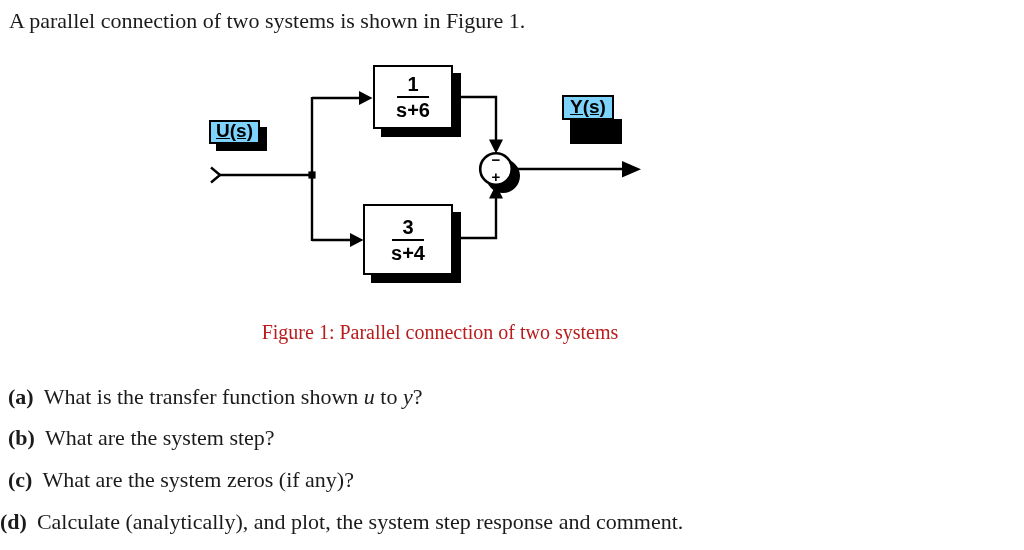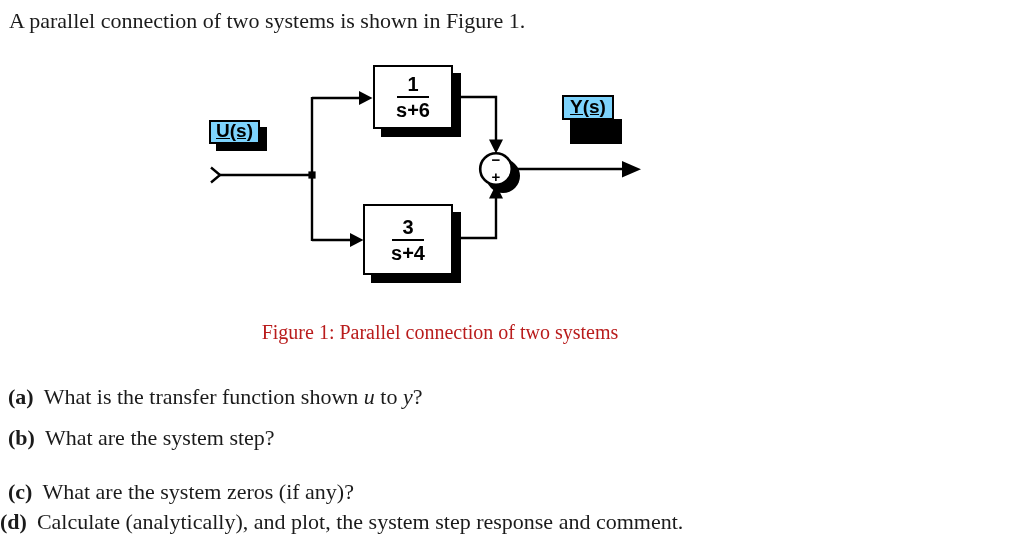--- a/index.html
+++ b/index.html
@@ -130,19 +130,19 @@
 <div class="caption">Figure 1: Parallel connection of two systems</div>
 
 <div class="doc-line" style="left:8px; top:385px;">
   <span class="q-label">(a)</span><span>What is the transfer function shown </span><i class="q-math">u</i><span> to </span><i class="q-math">y</i><span>?</span>
 </div>
 
 <div class="doc-line" style="left:8px; top:426px;">
   <span class="q-label">(b)</span><span>What are the system step?</span>
 </div>
 
-<div class="doc-line" style="left:8px; top:468px;margin-top:12px;">
+<div class="doc-line" style="left:8px; top:468px;">
   <span class="q-label">(c)</span><span>What are the system zeros (if any)?</span>
 </div>
 
 <div class="doc-line" style="left:0; top:510px;">
   <span class="q-label">(d)</span><span>Calculate (analytically), and plot, the system step response and comment.</span>
 </div>
 
 </body></html>

